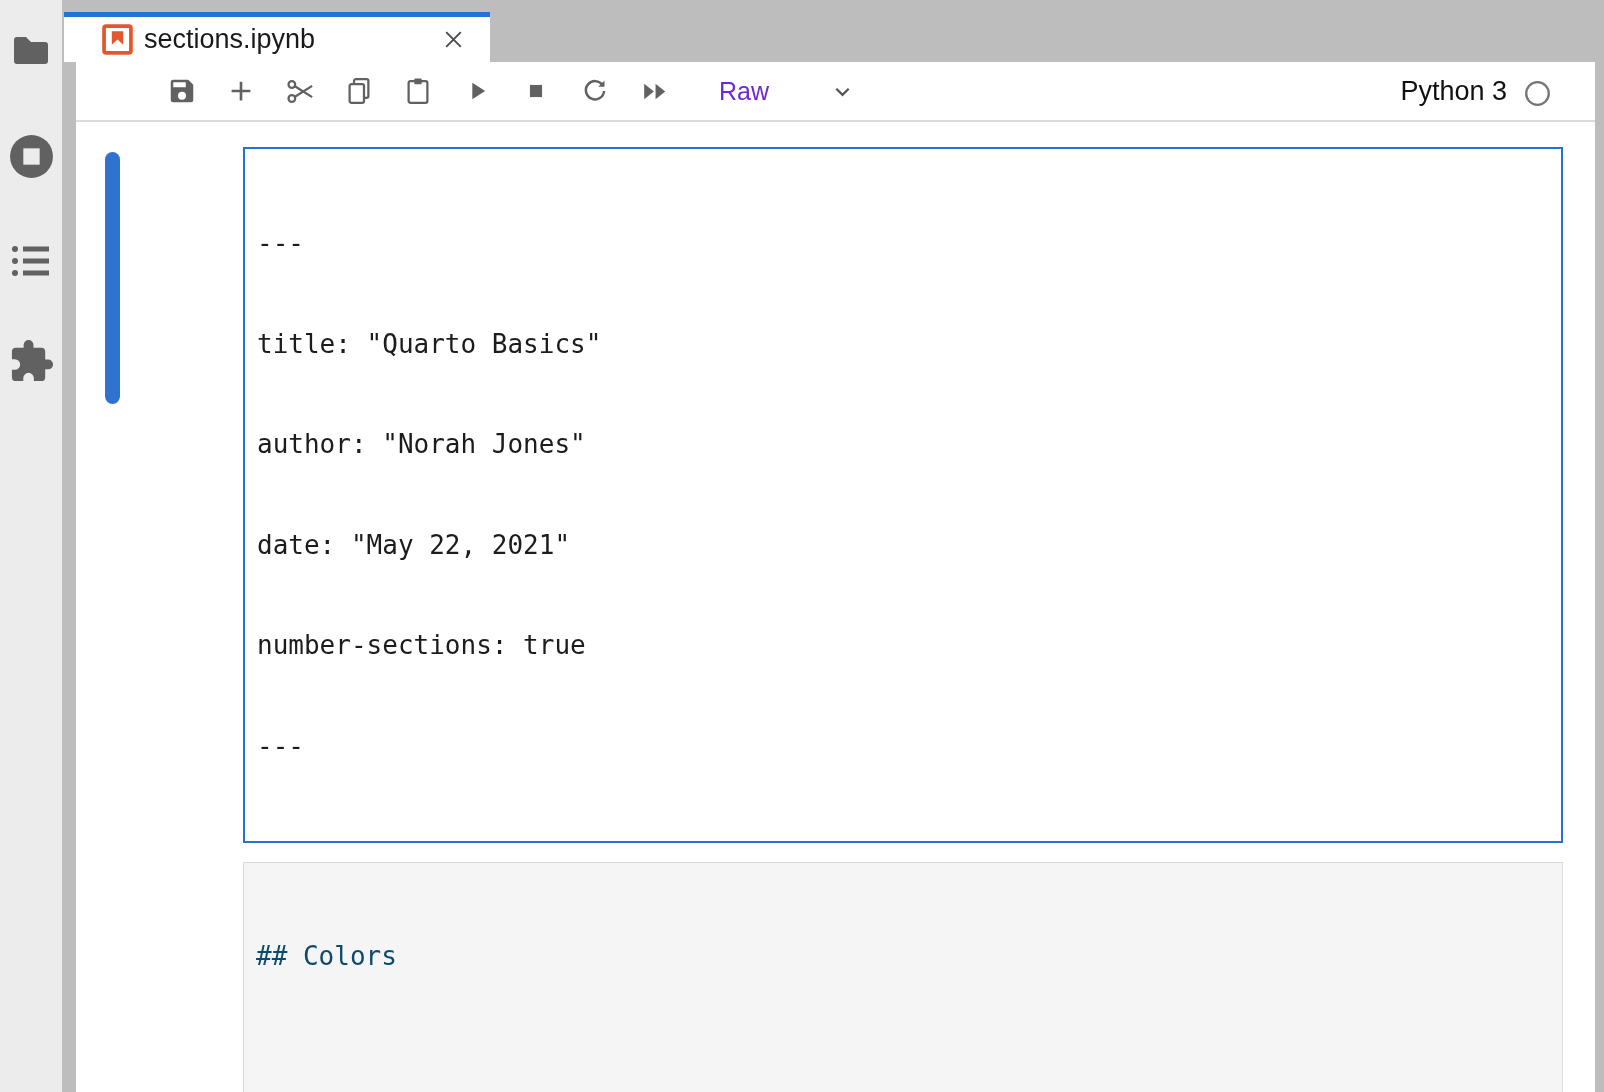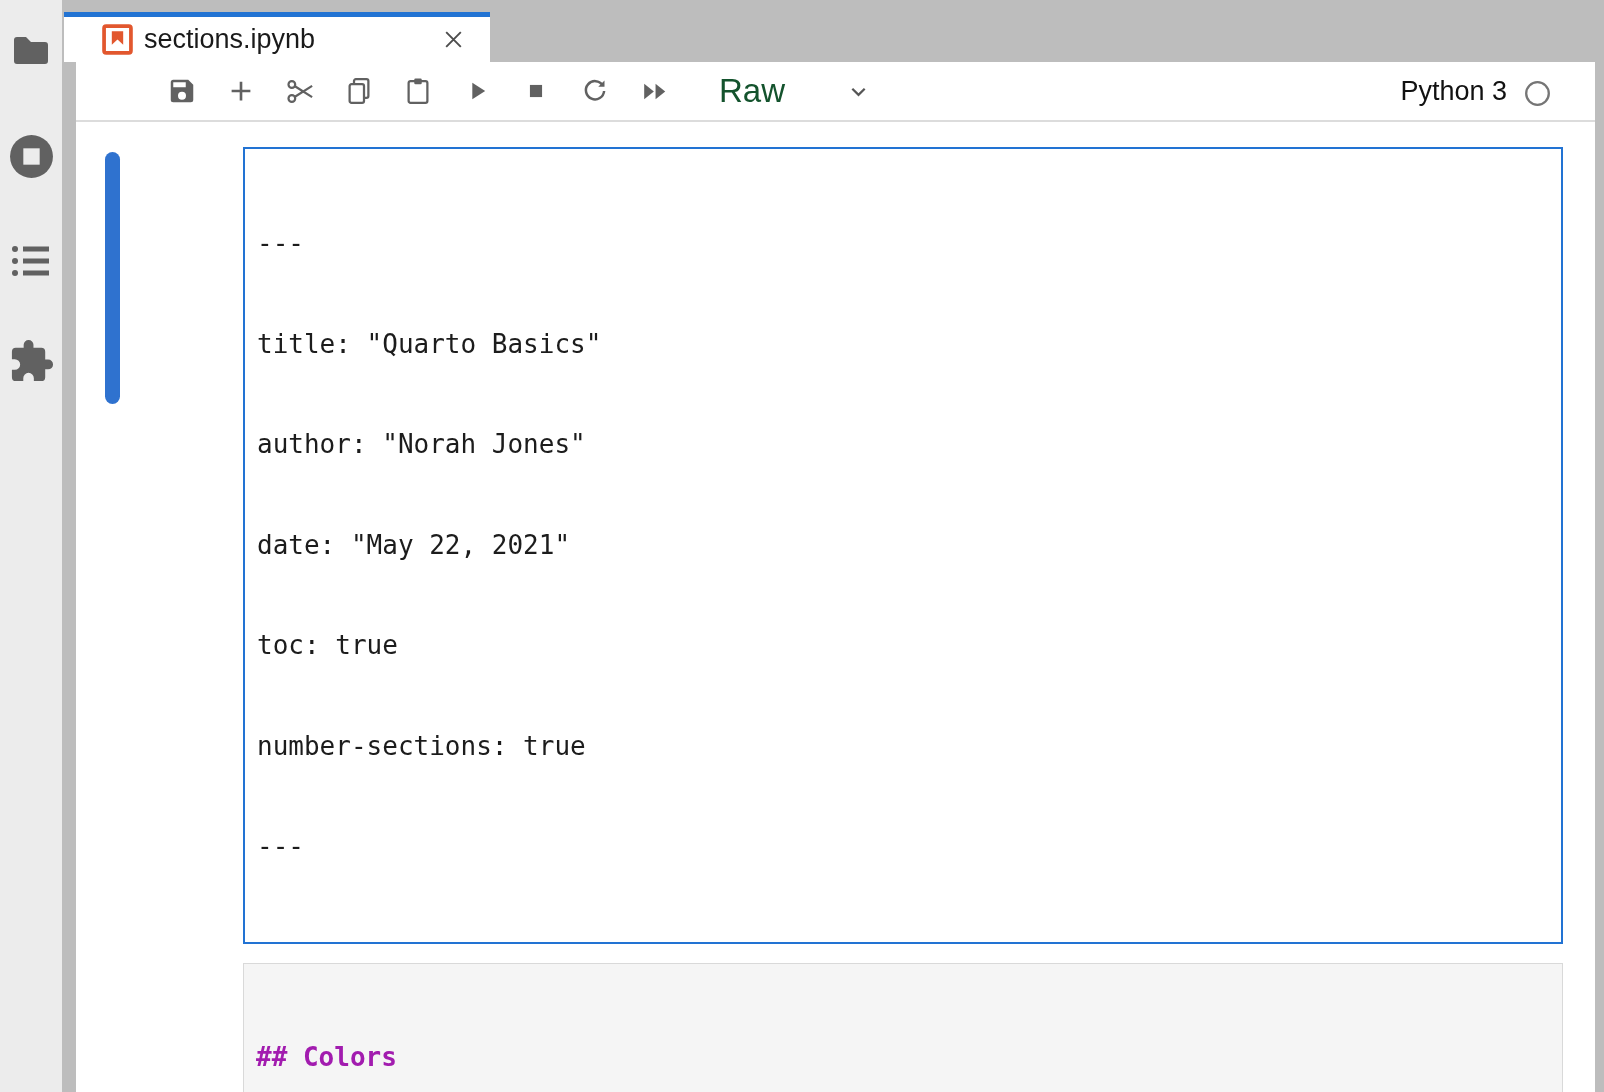--- a/index.html
+++ b/index.html
@@ -25,38 +25,38 @@
   .tab-close { width:34px; height:34px; display:flex; align-items:center; justify-content:center; cursor:pointer; }
   
   .toolbar {
     position:absolute; left:76px; top:62px; width:1519px; height:60px;
     background:#ffffff; border-bottom:2px solid #dcdcdc;
     display:flex; align-items:center; z-index:4;
   }
   .tb-btn { width:36px; height:36px; margin-right:23px; display:flex; align-items:center; justify-content:center; cursor:pointer; }
   .tb-btn:first-child { margin-left:88px; }
   .celltype { display:flex; align-items:center; margin-left:24px; cursor:pointer; }
-  .celltype-label { font-size:33px; color:#14532d; }
+  .celltype-label { font-size:25px; color:#6d28d9; }
   .celltype-chevron { margin-left:60px; display:flex; }
   .kernel { margin-left:auto; margin-right:44px; display:flex; align-items:flex-end; }
   .kernel-name { font-size:27px; color:#111111; margin-right:17px; }
   
   .content { position:absolute; left:76px; top:122px; width:1519px; height:970px; background:#ffffff; overflow:hidden; }
   .collapser { position:absolute; left:29px; top:30px; width:15px; height:252px; background:#2f72cf; border-radius:8px; cursor:pointer; }
   .cells { position:absolute; left:167px; top:25px; width:1320px; }
   .code { font-family:"DejaVu Sans Mono", monospace; font-size:26px; line-height:33.5px; white-space:pre; }
   .cell-raw {
     border:2px solid #2273d3; background:#ffffff;
     padding:11px 12px; color:#1c1c1c;
   }
   .cell-md {
     margin-top:19px; background:#f5f5f5; border:1px solid #d9d9d9;
     padding:10px 12px; cursor:text;
   }
-  .md-heading { color:#a21caf; font-weight:bold; }
+  .md-heading { color:#0c4a6e; font-weight:normal; }
   svg { display:block; }
 </style>
 </head>
 <body>
 
 <div class="sidebar">
   <div class="side-icon" style="top:32px;">
     <svg width="40" height="36" viewBox="0 0 40 34">
       <path d="M3 7 a3 3 0 0 1 3-3 h9 l5 5 h14 a3 3 0 0 1 3 3 v16 a3 3 0 0 1 -3 3 H6 a3 3 0 0 1 -3-3 z" fill="#616161"></path>
     </svg>
@@ -175,21 +175,20 @@
 
 <div class="content">
   <div class="collapser"></div>
   <div class="cells">
 
     <div class="cell-raw code">
       <div>---</div>
       <div>title: "Quarto Basics"</div>
       <div>author: "Norah Jones"</div>
       <div>date: "May 22, 2021"</div>
-      <div>toc: true</div>
       <div>number-sections: true</div>
       <div>---</div>
     </div>
 
     <div class="cell-md code">
       <div class="md-heading">## Colors</div>
       
       
       
       

